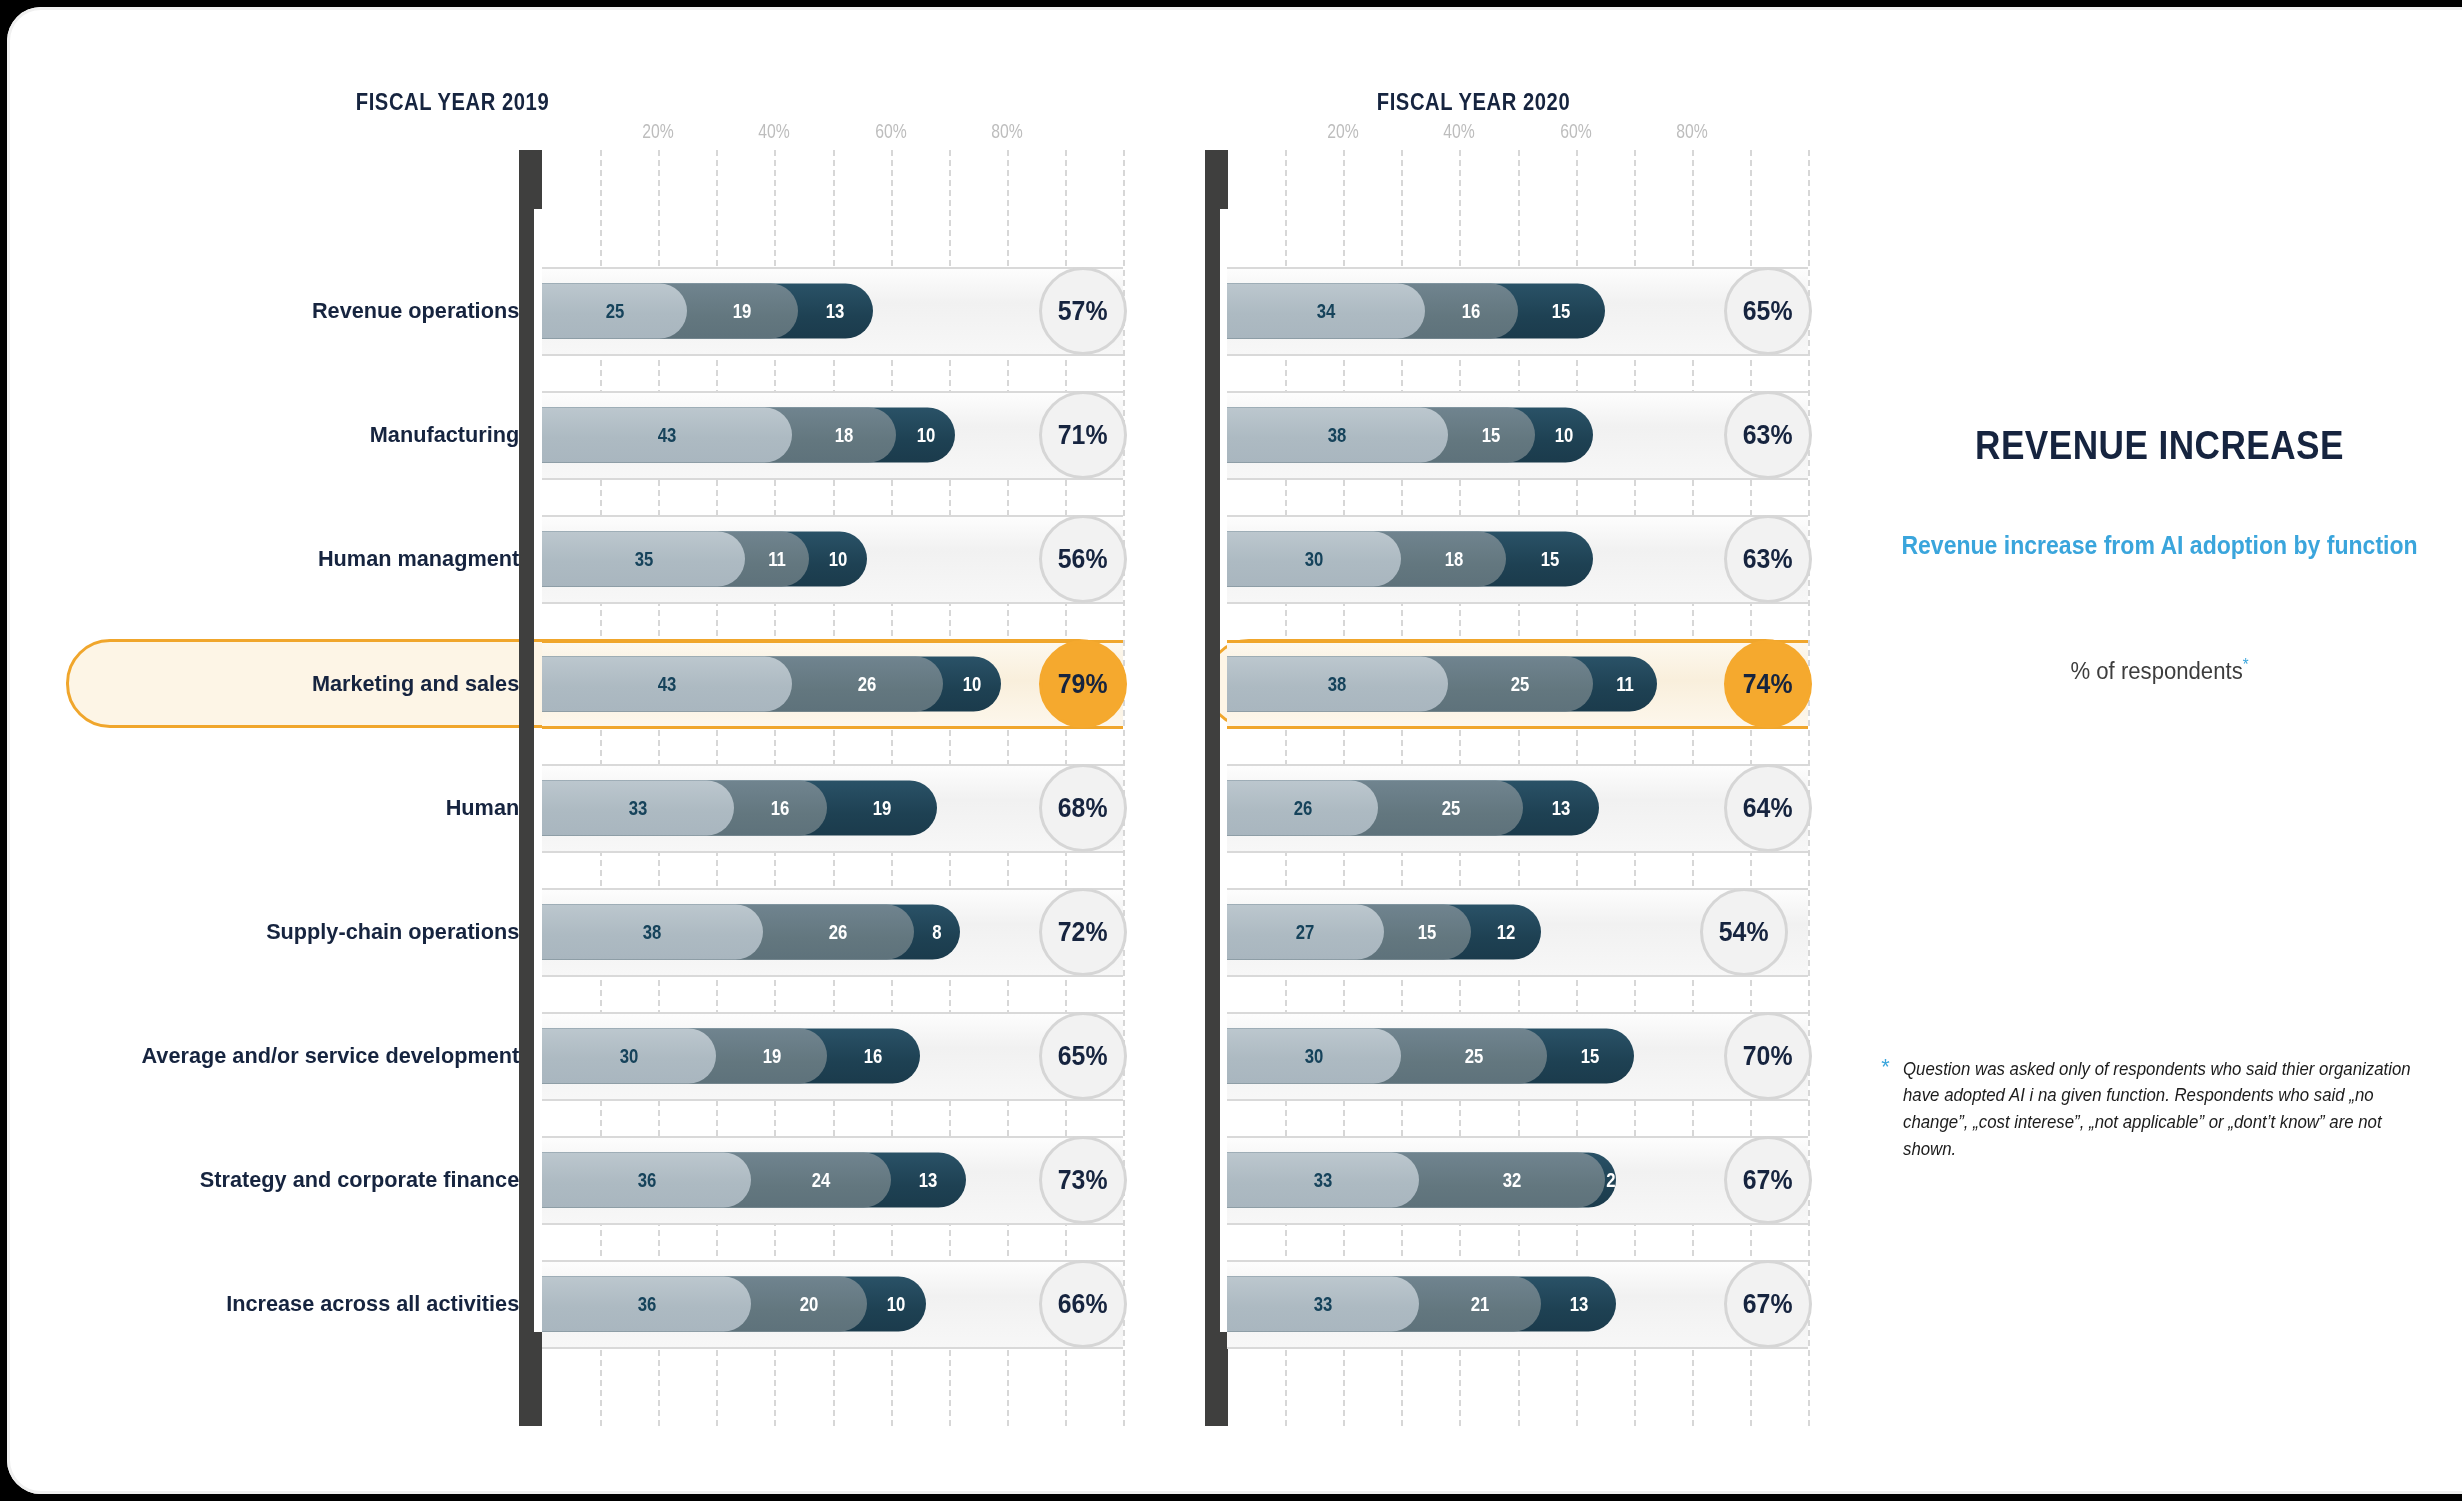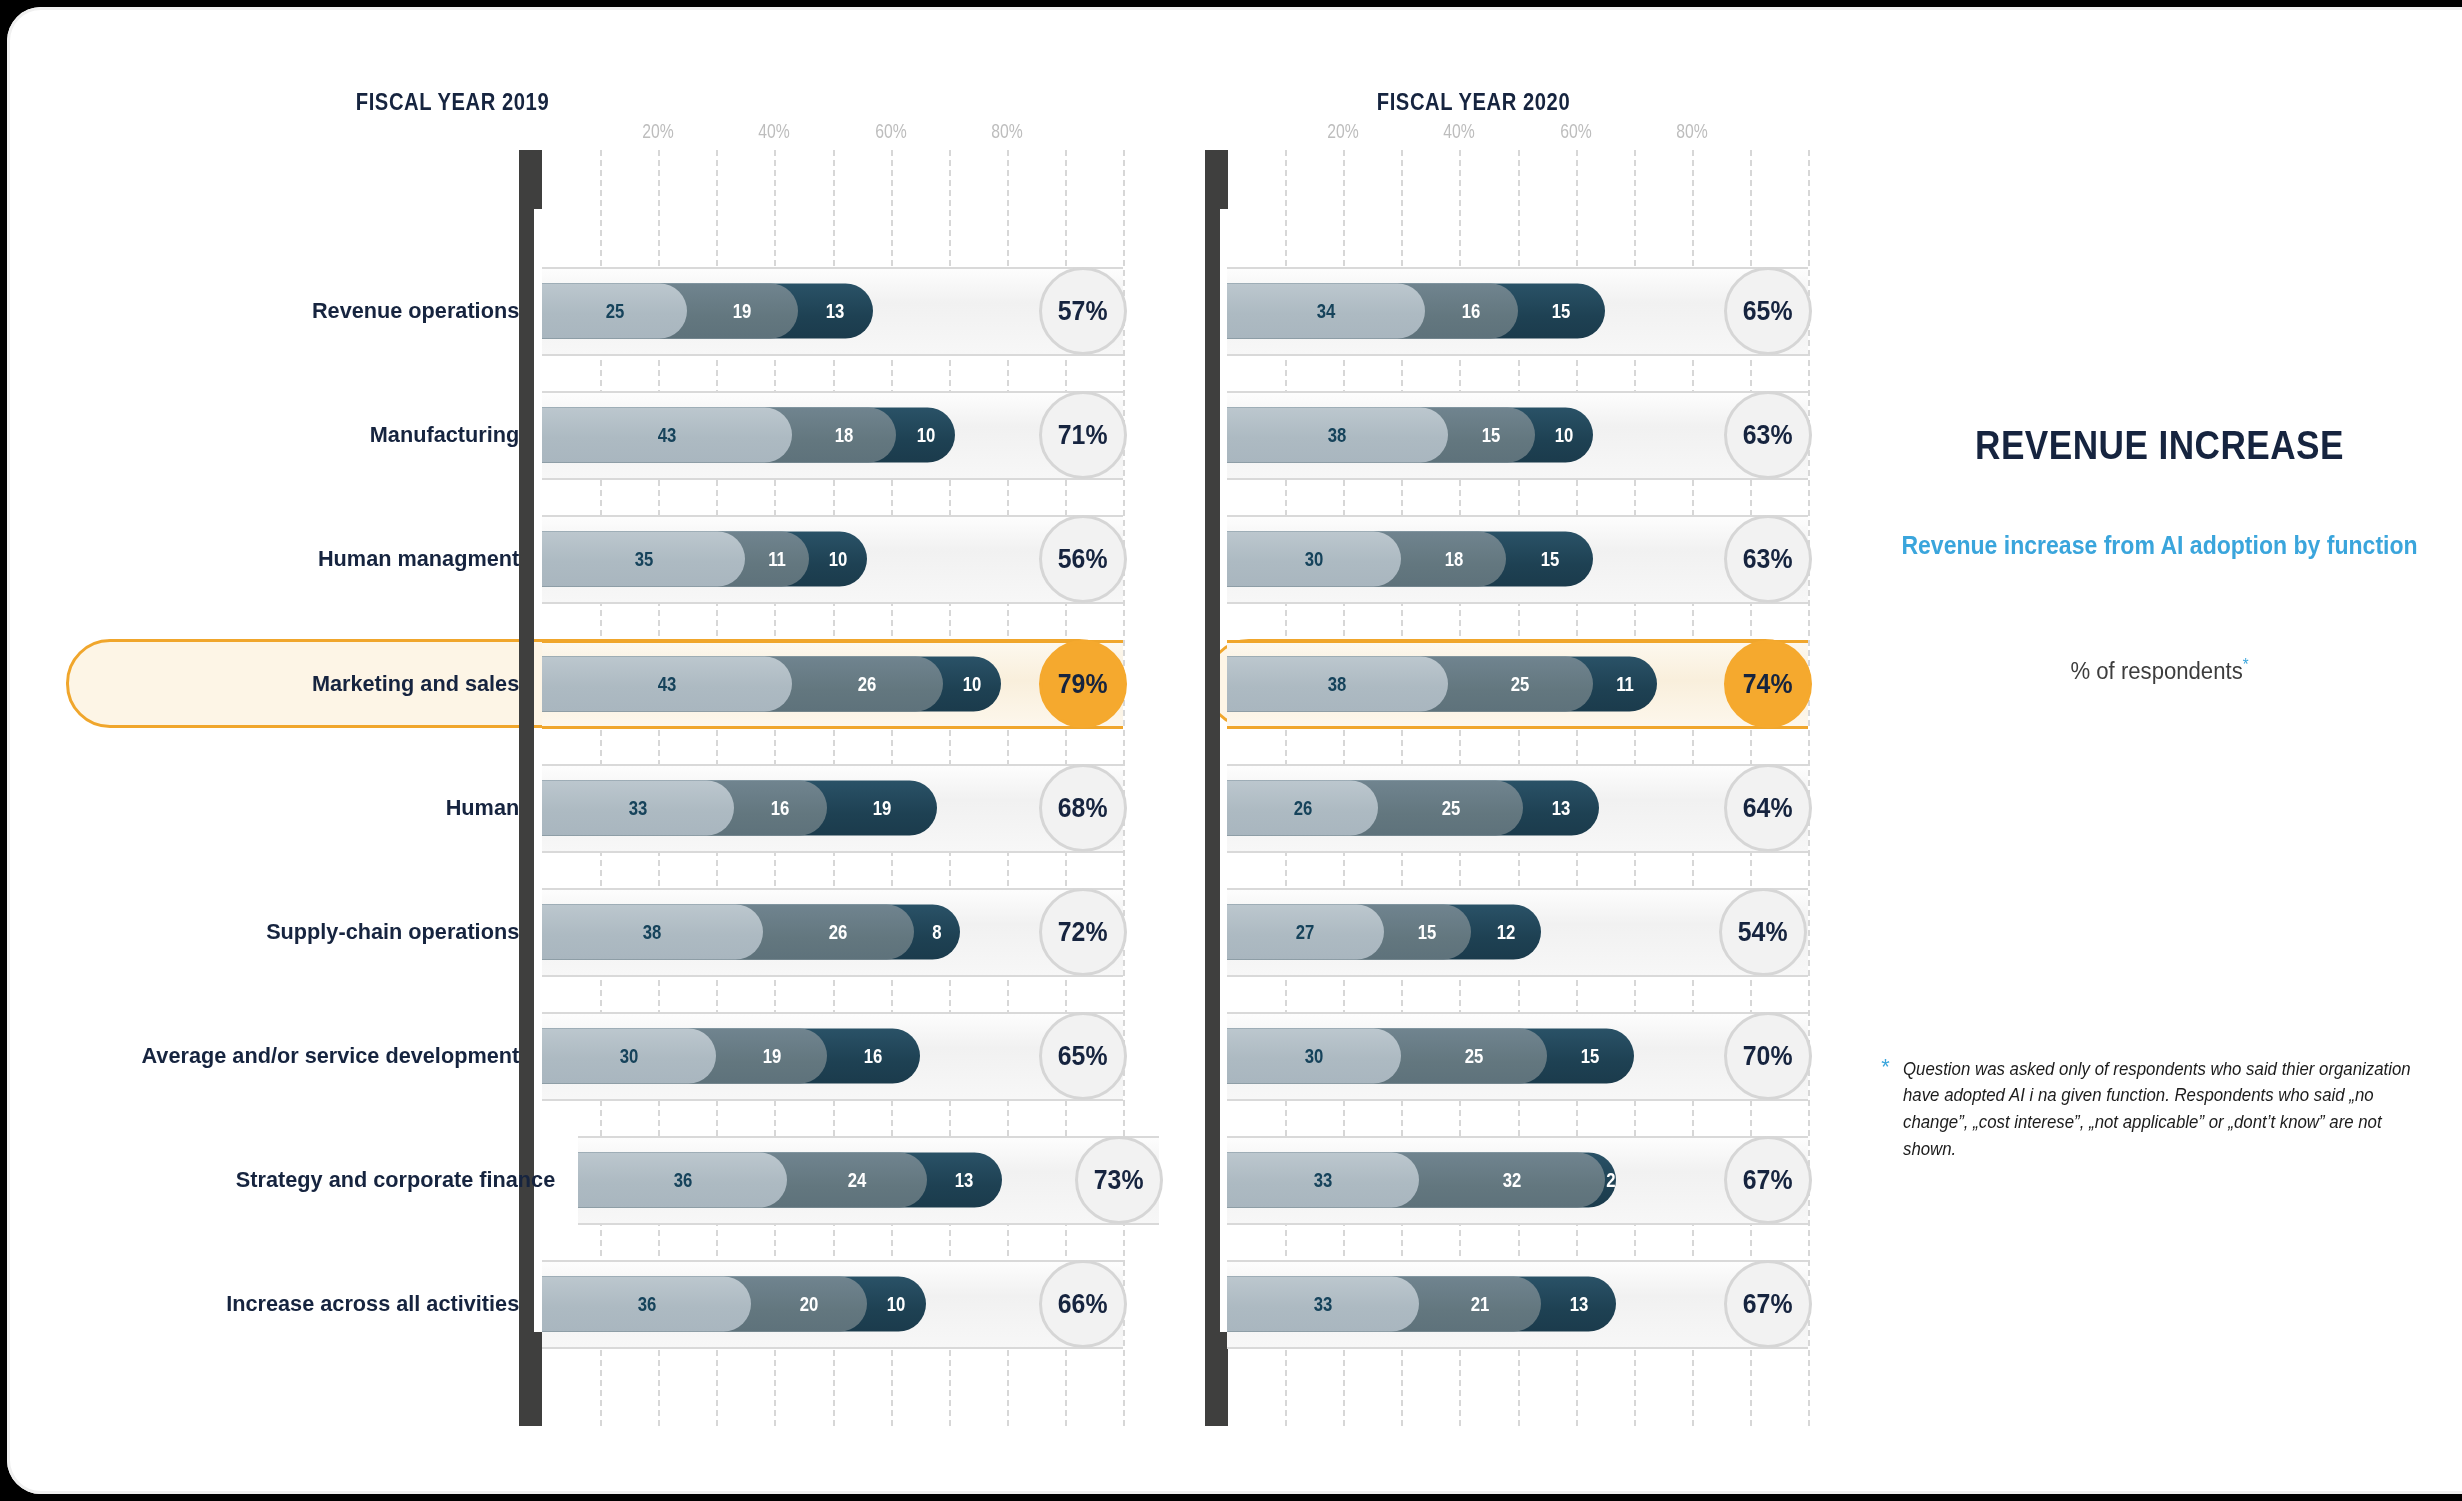--- a/index.html
+++ b/index.html
@@ -298,21 +298,21 @@
             <span class="val" style="position: absolute; left: 230px; transform: translateX(-50%) scaleX(0.85);">19</span>
           </div>
           <div class="seg s1" style="width: 174px; z-index: 3;">
             <span class="val" style="position: absolute; left: 87px; transform: translateX(-50%) scaleX(0.85);">30</span>
           </div>
         </div>
         <div class="total-circle" style="left: 541px;">
           <span class="pct">65%</span>
         </div>
       </div>
-      <div class="row" style="top: 986px; width: 581px; margin-left: 36px;">
+      <div class="row" style="top: 986px; width: 581px;">
         <div class="track"></div>
         <div class="row-label">Strategy and corporate finance</div>
         <div class="bars" style="width: 581px;">
           <div class="seg s3" style="width: 424px; z-index: 1;">
             <span class="val" style="position: absolute; left: 386px; transform: translateX(-50%) scaleX(0.85);">13</span>
           </div>
           <div class="seg s2" style="width: 349px; z-index: 2;">
             <span class="val" style="position: absolute; left: 279px; transform: translateX(-50%) scaleX(0.85);">24</span>
           </div>
           <div class="seg s1" style="width: 209px; z-index: 3;">
@@ -457,21 +457,21 @@
           <div class="seg s3" style="width: 314px; z-index: 1;">
             <span class="val" style="position: absolute; left: 279px; transform: translateX(-50%) scaleX(0.85);">12</span>
           </div>
           <div class="seg s2" style="width: 244px; z-index: 2;">
             <span class="val" style="position: absolute; left: 200px; transform: translateX(-50%) scaleX(0.85);">15</span>
           </div>
           <div class="seg s1" style="width: 157px; z-index: 3;">
             <span class="val" style="position: absolute; left: 78px; transform: translateX(-50%) scaleX(0.85);">27</span>
           </div>
         </div>
-        <div class="total-circle" style="left: 536px; align-items: center;">
+        <div class="total-circle" style="left: 517px; align-items: center;">
           <span class="pct">54%</span>
         </div>
       </div>
       <div class="row" style="top: 862px; width: 581px;">
         <div class="track"></div>
         <div class="bars" style="width: 581px;">
           <div class="seg s3" style="width: 407px; z-index: 1;">
             <span class="val" style="position: absolute; left: 363px; transform: translateX(-50%) scaleX(0.85);">15</span>
           </div>
           <div class="seg s2" style="width: 320px; z-index: 2;">

